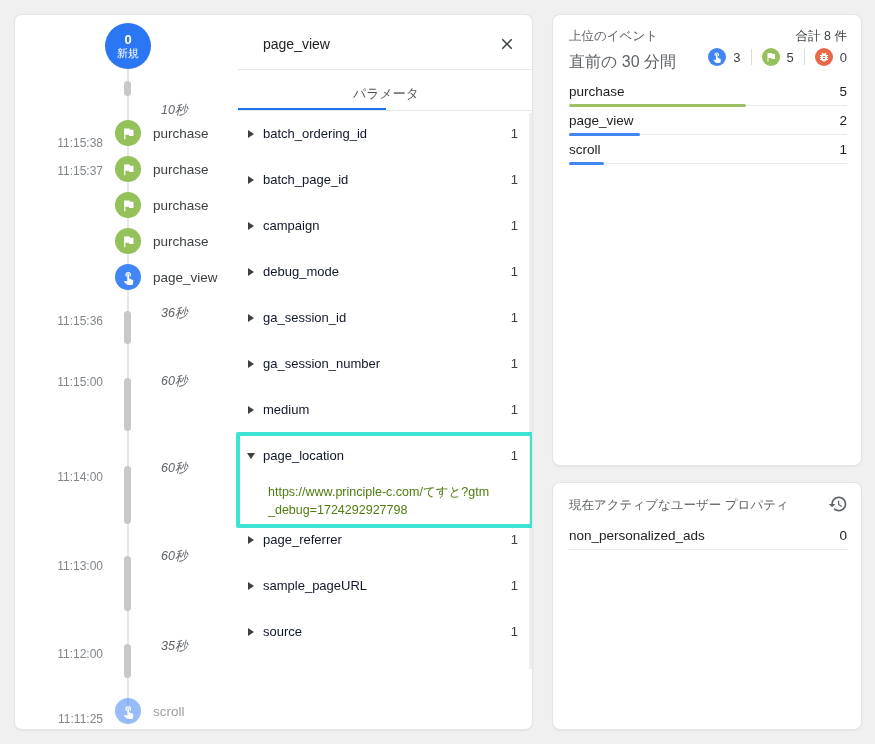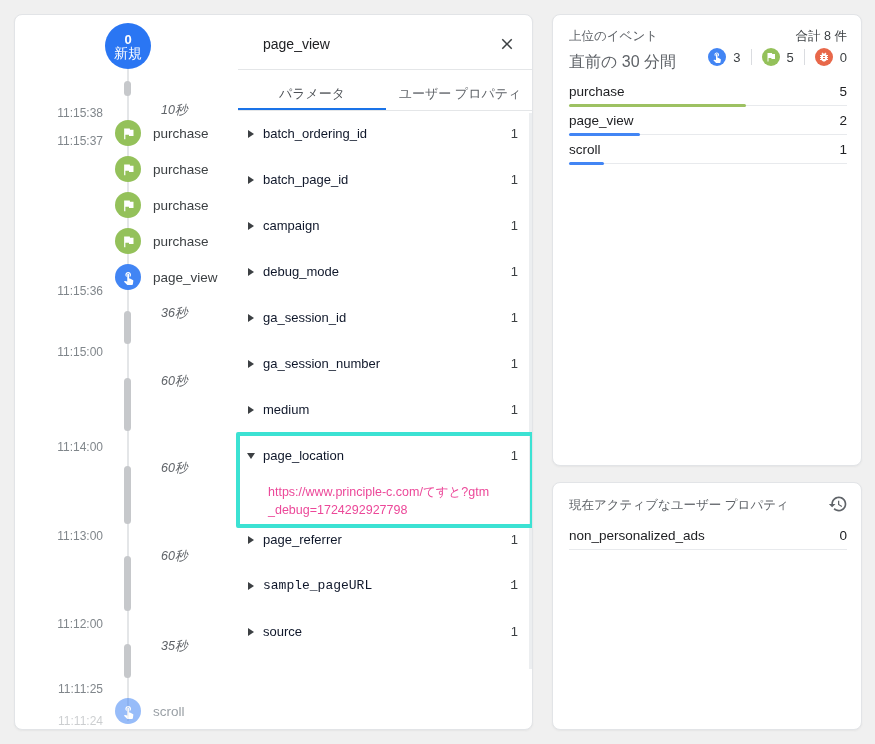--- a/index.html
+++ b/index.html
@@ -19,24 +19,24 @@
   #card-top-right{left:552px;top:14px;width:310px;height:452px;}
   #card-bottom-right{left:552px;top:482px;width:310px;height:248px;}
 
   
   .badge{
     position:absolute;left:90px;top:8px;width:46px;height:46px;border-radius:50%;
     background:#2a76f3;color:#fff;display:flex;flex-direction:column;
     align-items:center;justify-content:center;z-index:3;
   }
   .badge-count{font-size:13px;font-weight:bold;line-height:14px;}
-  .badge-label{font-size:14px;line-height:13px;}
+  .badge-label{font-size:11px;line-height:13px;}
   .tl-line{position:absolute;left:112px;top:54px;width:2px;height:652px;background:#e4e6e8;z-index:1;}
   .tl-pill{position:absolute;left:109px;width:7px;border-radius:4px;background:#c6c8cb;z-index:2;}
-  .tl-time{position:absolute;left:8px;width:80px;text-align:right;font-size:12px;line-height:14px;color:#80868b;}
+  .tl-time{position:absolute;left:8px;width:80px;text-align:right;font-size:12px;line-height:14px;color:#80868b;margin-top:30px;}
   .tl-time.faded{opacity:.4;}
   .tl-dur{position:absolute;left:146px;font-size:12.5px;font-style:italic;color:#5f6368;line-height:16px;}
   .tl-event{position:absolute;left:100px;height:26px;cursor:pointer;z-index:3;}
   .tl-event .circ{
     width:26px;height:26px;border-radius:50%;display:flex;align-items:center;justify-content:center;
   }
   .tl-event .evt-label{position:absolute;left:38px;top:6px;font-size:13.5px;color:#3c4043;white-space:nowrap;}
   .tl-event.faded .circ{opacity:.55;}
   .tl-event.faded .evt-label{color:#9aa0a6;}
 
@@ -59,21 +59,21 @@
     position:absolute;left:10px;top:6px;width:0;height:0;
     border-top:4px solid transparent;border-bottom:4px solid transparent;border-left:6px solid #3c4043;
   }
   .tri-expanded{
     position:absolute;left:9px;top:7px;width:0;height:0;
     border-left:4px solid transparent;border-right:4px solid transparent;border-top:6px solid #3c4043;
   }
   .pname{position:absolute;left:25px;top:2px;font-size:13px;color:#0f172a;white-space:nowrap;}
   .pcount{position:absolute;right:16px;top:2px;font-size:13px;color:#3c4043;}
   .param-value{
-    position:absolute;left:30px;width:226px;font-size:12.5px;line-height:18px;color:#ec4899;
+    position:absolute;left:30px;width:226px;font-size:12.5px;line-height:18px;color:#4d7c0f;
     word-break:break-all;
   }
   .highlight-box{
     position:absolute;left:221px;top:417px;width:298px;height:96px;box-sizing:border-box;
     border:4px solid #3ce2d3;border-radius:2px;z-index:4;pointer-events:none;
   }
 
   
   .tr-title{position:absolute;left:16px;top:13px;font-size:12.5px;color:#5f6368;}
   .tr-total{position:absolute;right:14px;top:13px;font-size:12.5px;color:#3c4043;}
@@ -178,21 +178,20 @@
   <div class="param-panel">
     <div class="pp-title">page_view</div>
     <button class="pp-close">
         <svg viewBox="0 0 24 24" width="18" height="18">
           <path d="M19 6.41L17.59 5 12 10.59 6.41 5 5 6.41 10.59 12 5 17.59 6.41 19 12 13.41 17.59 19 19 17.59 13.41 12z" fill="#3c4043"></path>
         </svg>
       </button>
     <div class="pp-divider"></div>
     <div class="pp-tabs">
       <div class="pp-tab active">パラメータ</div>
-      <div class="pp-tab">ユーザー プロパティ</div>
     </div>
     <div class="pp-underline"></div>
     <div class="pp-tabs-divider"></div>
     <div class="pp-scrolltrack"></div>
     <div id="param-list">
         <div class="param-row" style="top: 109px;">
           <div class="tri-collapsed"></div>
           <div class="pname">batch_ordering_id</div>
           <div class="pcount">1</div>
         </div>
@@ -230,21 +229,21 @@
           <div class="tri-expanded"></div>
           <div class="pname">page_location</div>
           <div class="pcount">1</div>
         </div>
         <div class="param-value" style="top: 468px;">https://www.principle-c.com/てすと?gtm_debug=1724292927798</div>
         <div class="param-row" style="top: 515px;">
           <div class="tri-collapsed"></div>
           <div class="pname">page_referrer</div>
           <div class="pcount">1</div>
         </div>
-        <div class="param-row" style="top: 561px; font-family: Liberation Mono, monospace;">
+        <div class="param-row" style="top: 561px;">
           <div class="tri-collapsed"></div>
           <div class="pname">sample_pageURL</div>
           <div class="pcount">1</div>
         </div>
         <div class="param-row" style="top: 607px; text-decoration: underline;">
           <div class="tri-collapsed"></div>
           <div class="pname">source</div>
           <div class="pcount">1</div>
         </div>
       </div>

